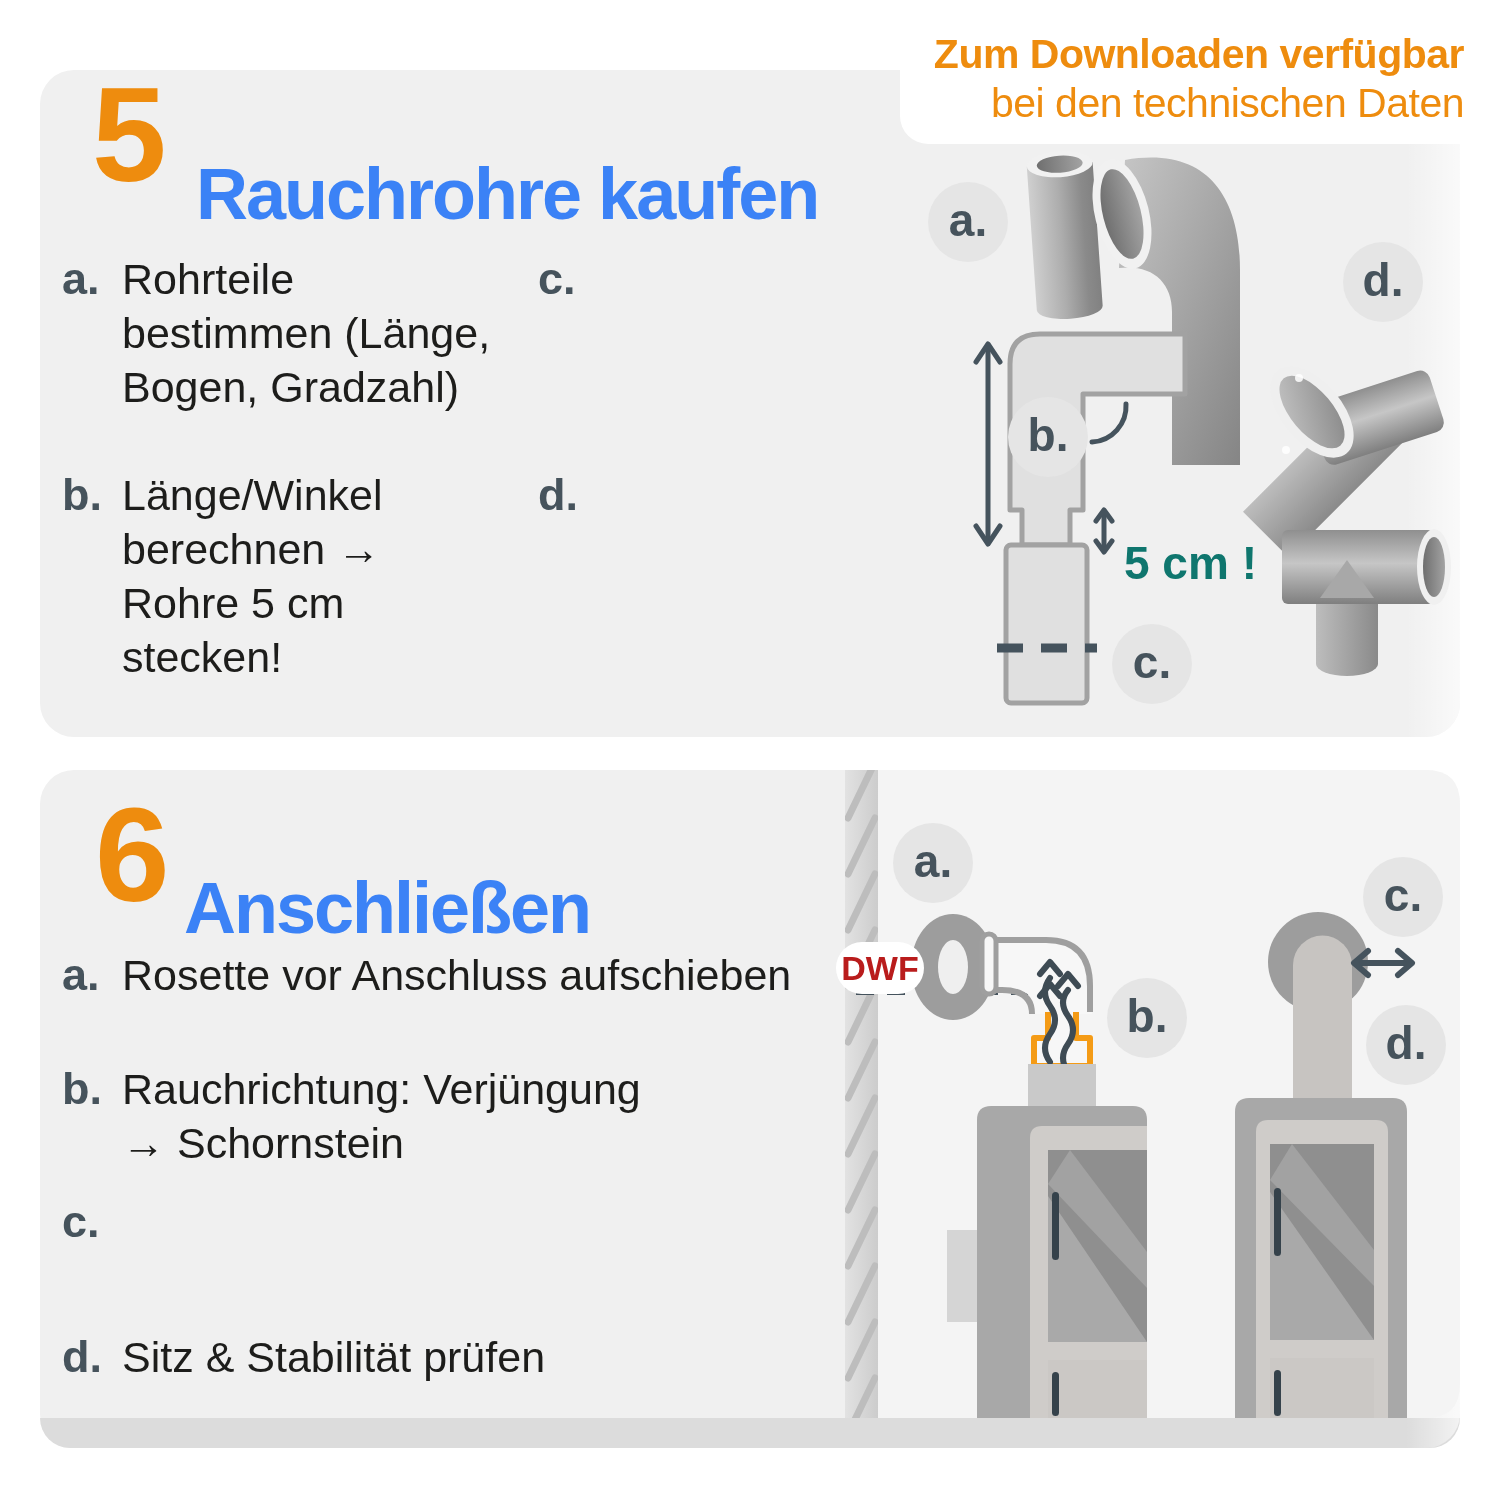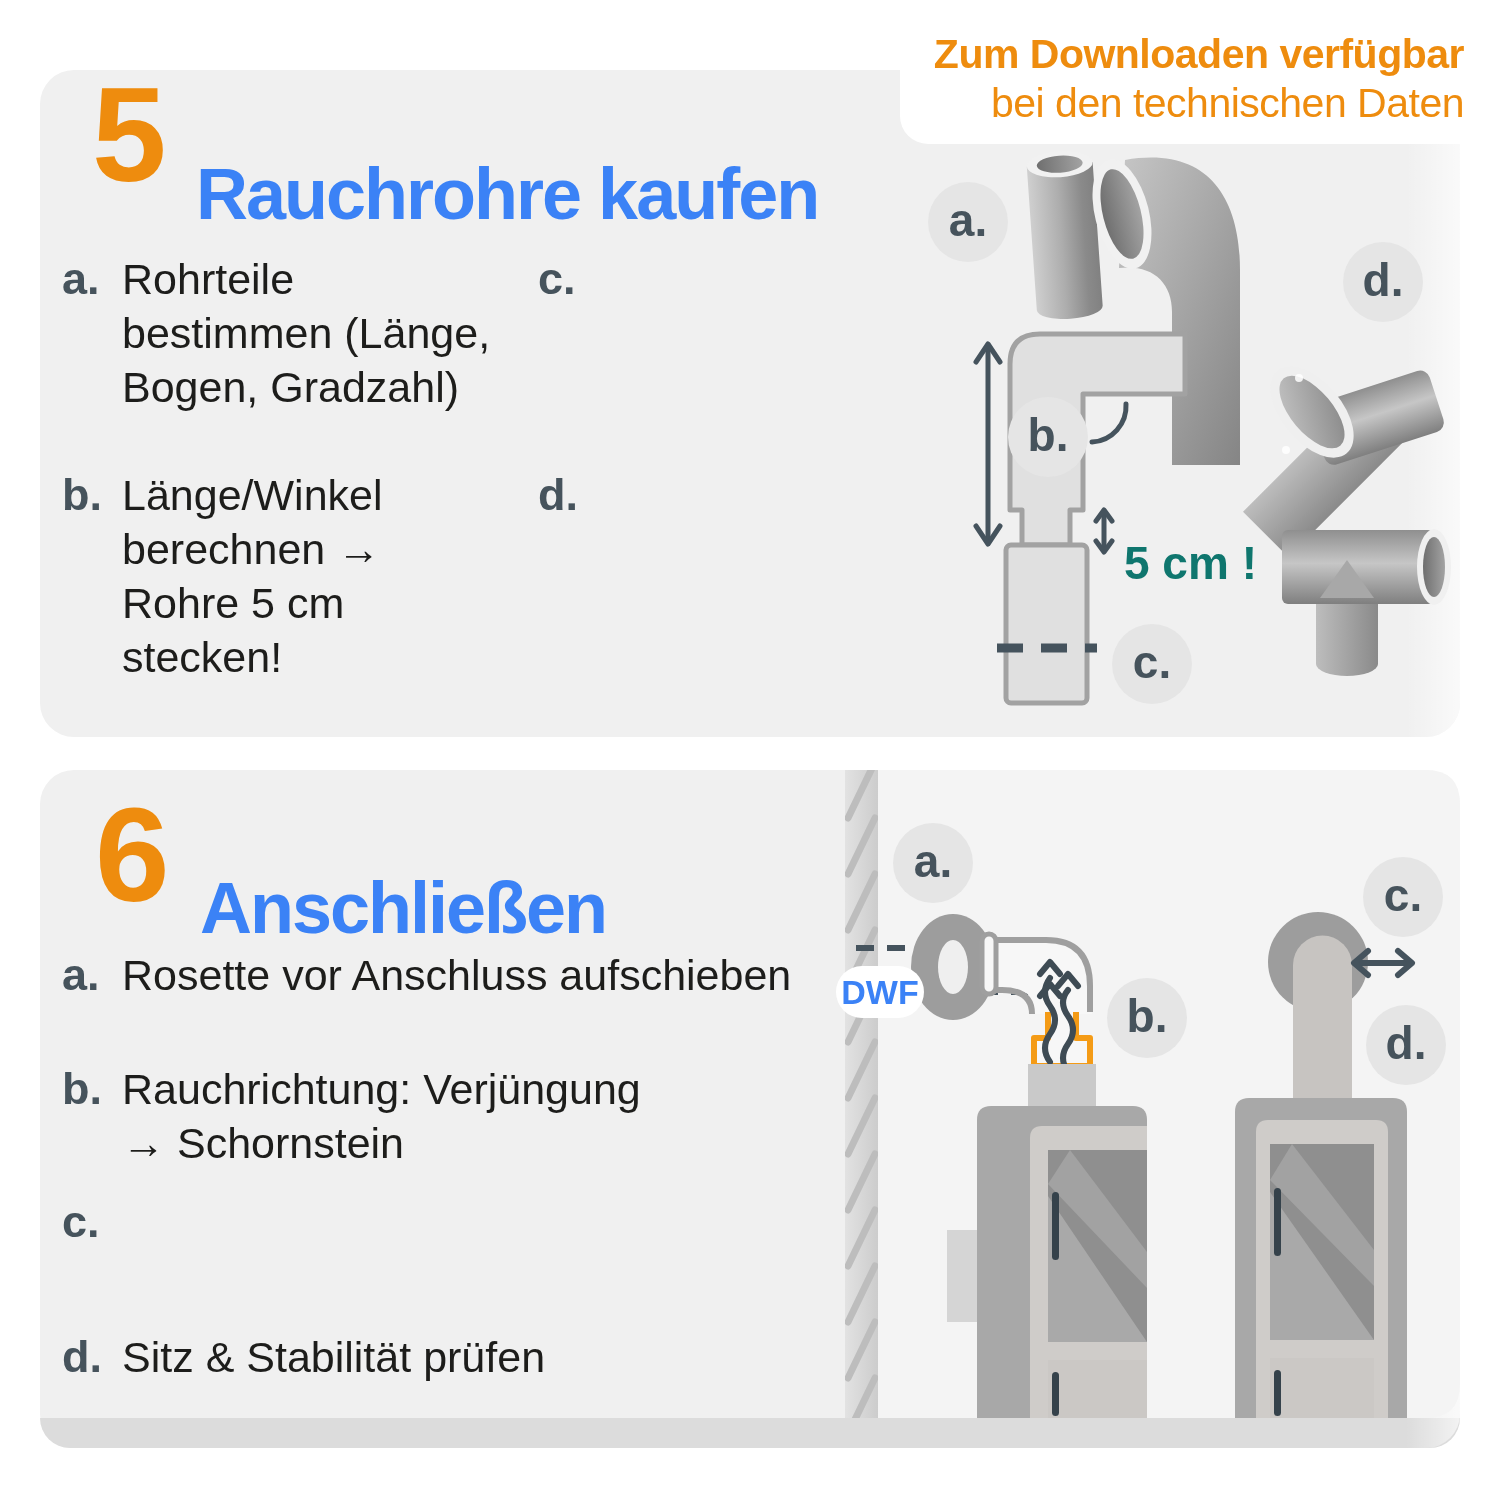--- a/index.html
+++ b/index.html
@@ -19,23 +19,23 @@
   .item{position:absolute;display:flex;gap:4px;}
   .item .label{flex:none;width:56px;font-weight:bold;color:#46535C;font-size:45px;line-height:54px;}
   .item .text{font-size:43px;line-height:54px;color:#1D1D1B;white-space:pre-line;}
   .marker{position:absolute;width:80px;height:80px;border-radius:50%;background:#E5E5E5;
          color:#46535C;font-weight:bold;font-size:46px;line-height:1;
          display:flex;align-items:center;justify-content:center;padding-bottom:4px;box-sizing:border-box;}
   .banner{position:absolute;top:0;right:0;background:#ffffff;border-bottom-left-radius:28px;
          padding:30px 36px 16px 34px;text-align:right;color:#EE8C0E;z-index:5;}
   .banner .l1{font-weight:bold;font-size:41px;line-height:49px;letter-spacing:-0.5px;}
   .banner .l2{font-weight:400;font-size:41px;line-height:49px;letter-spacing:-0.5px;}
-  .dwf{position:absolute;left:836px;top:966px;width:88px;height:52px;background:#ffffff;
+  .dwf{position:absolute;left:836px;top:942px;width:88px;height:52px;background:#ffffff;
        border-radius:26px;display:flex;align-items:center;justify-content:center;
-       color:#3b82f6;font-weight:bold;font-size:34px;z-index:3;}
+       color:#b91c1c;font-weight:bold;font-size:34px;z-index:3;}
   .measure-label{position:absolute;left:1124px;top:508px;color:#0f766e;font-weight:bold;
        font-size:46px;z-index:3;margin-top:28px;}
   svg.illu{position:absolute;}
 </style>
 </head>
 <body>
 
 <div class="stage">
 
   <section class="panel" id="panel5">
@@ -248,21 +248,21 @@
   </svg>
 
   <div class="dwf">DWF</div>
 
   <div class="marker" style="left:893px;top:823px;">a.</div>
   <div class="marker" style="left:1107px;top:978px;">b.</div>
   <div class="marker" style="left:1363px;top:857px;">c.</div>
   <div class="marker" style="left:1366px;top:1005px;">d.</div>
 
   <div class="big-num" style="left:95px;top:788px;">6</div>
-  <div class="panel-title" style="left:200px;top:872px;">Anschließen</div>
+  <div class="panel-title" style="left:184px;top:872px;">Anschließen</div>
 
   <div class="item" style="left:62px;top:948px;width:780px;">
     <div class="label">a.</div>
     <div class="text">Rosette vor Anschluss aufschieben</div>
   </div>
   <div class="item" style="left:62px;top:1062px;width:780px;">
     <div class="label">b.</div>
     <div class="text">Rauchrichtung: Verjüngung
 → Schornstein</div>
   </div>

